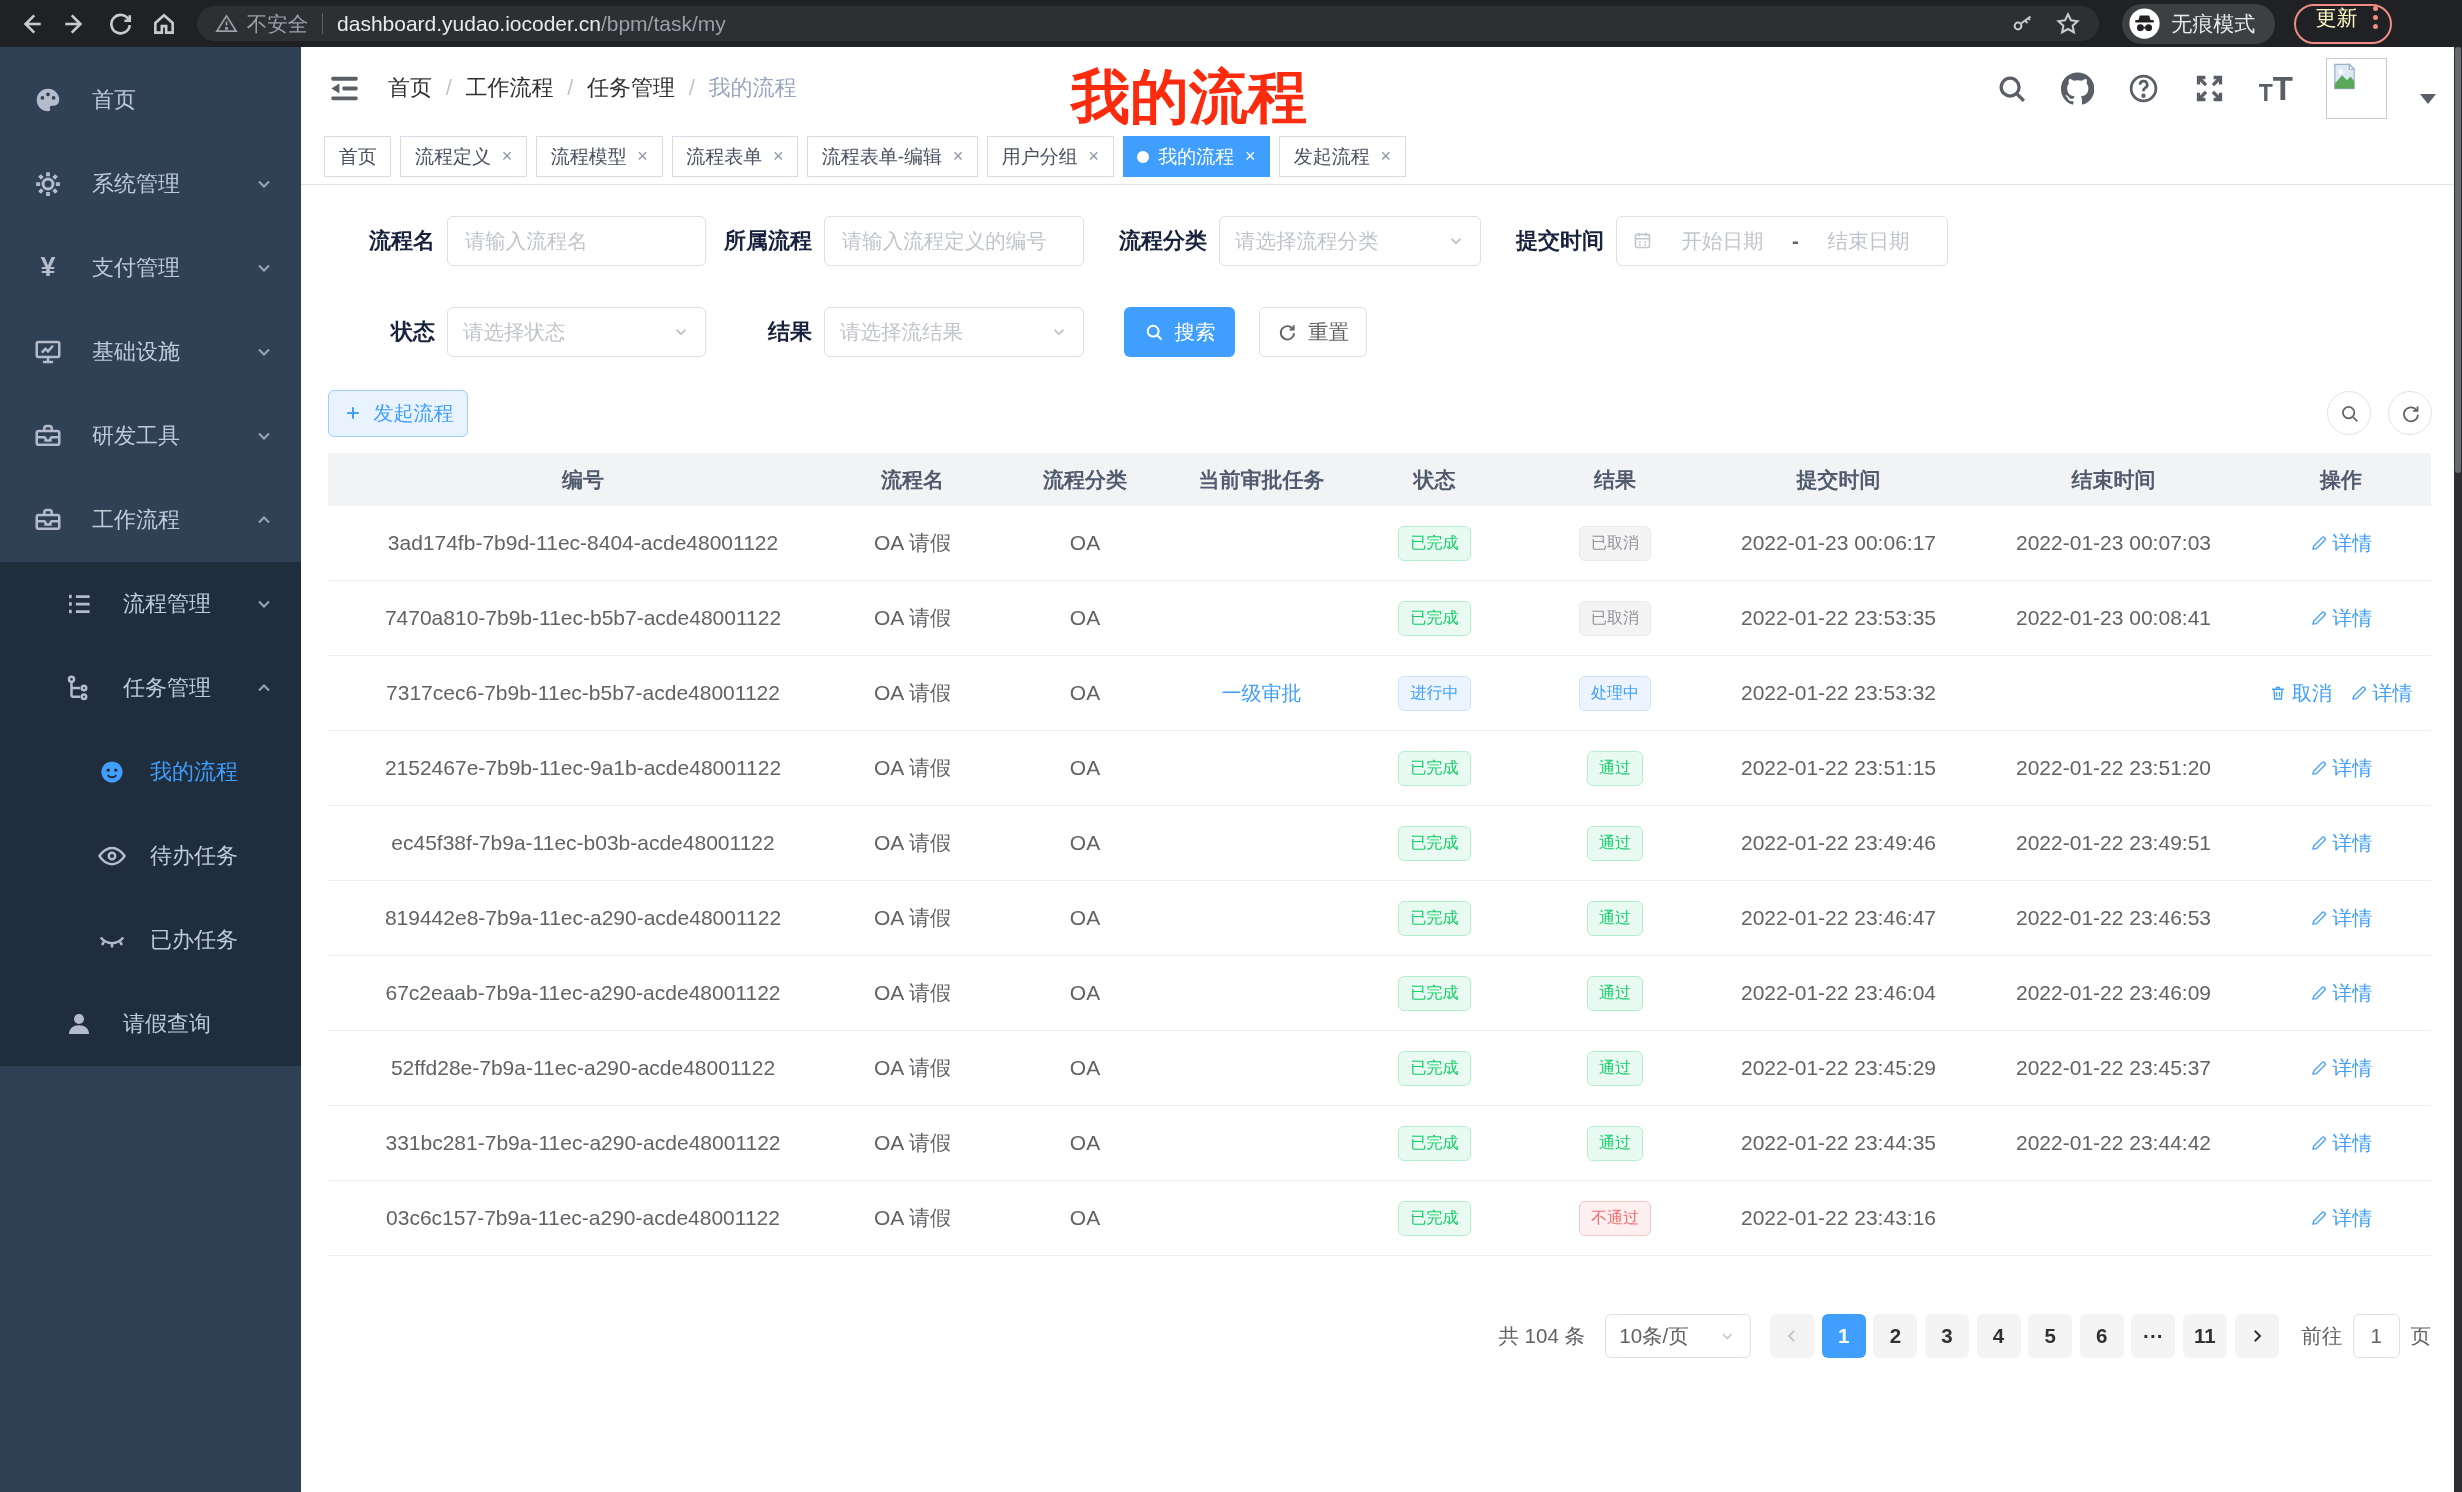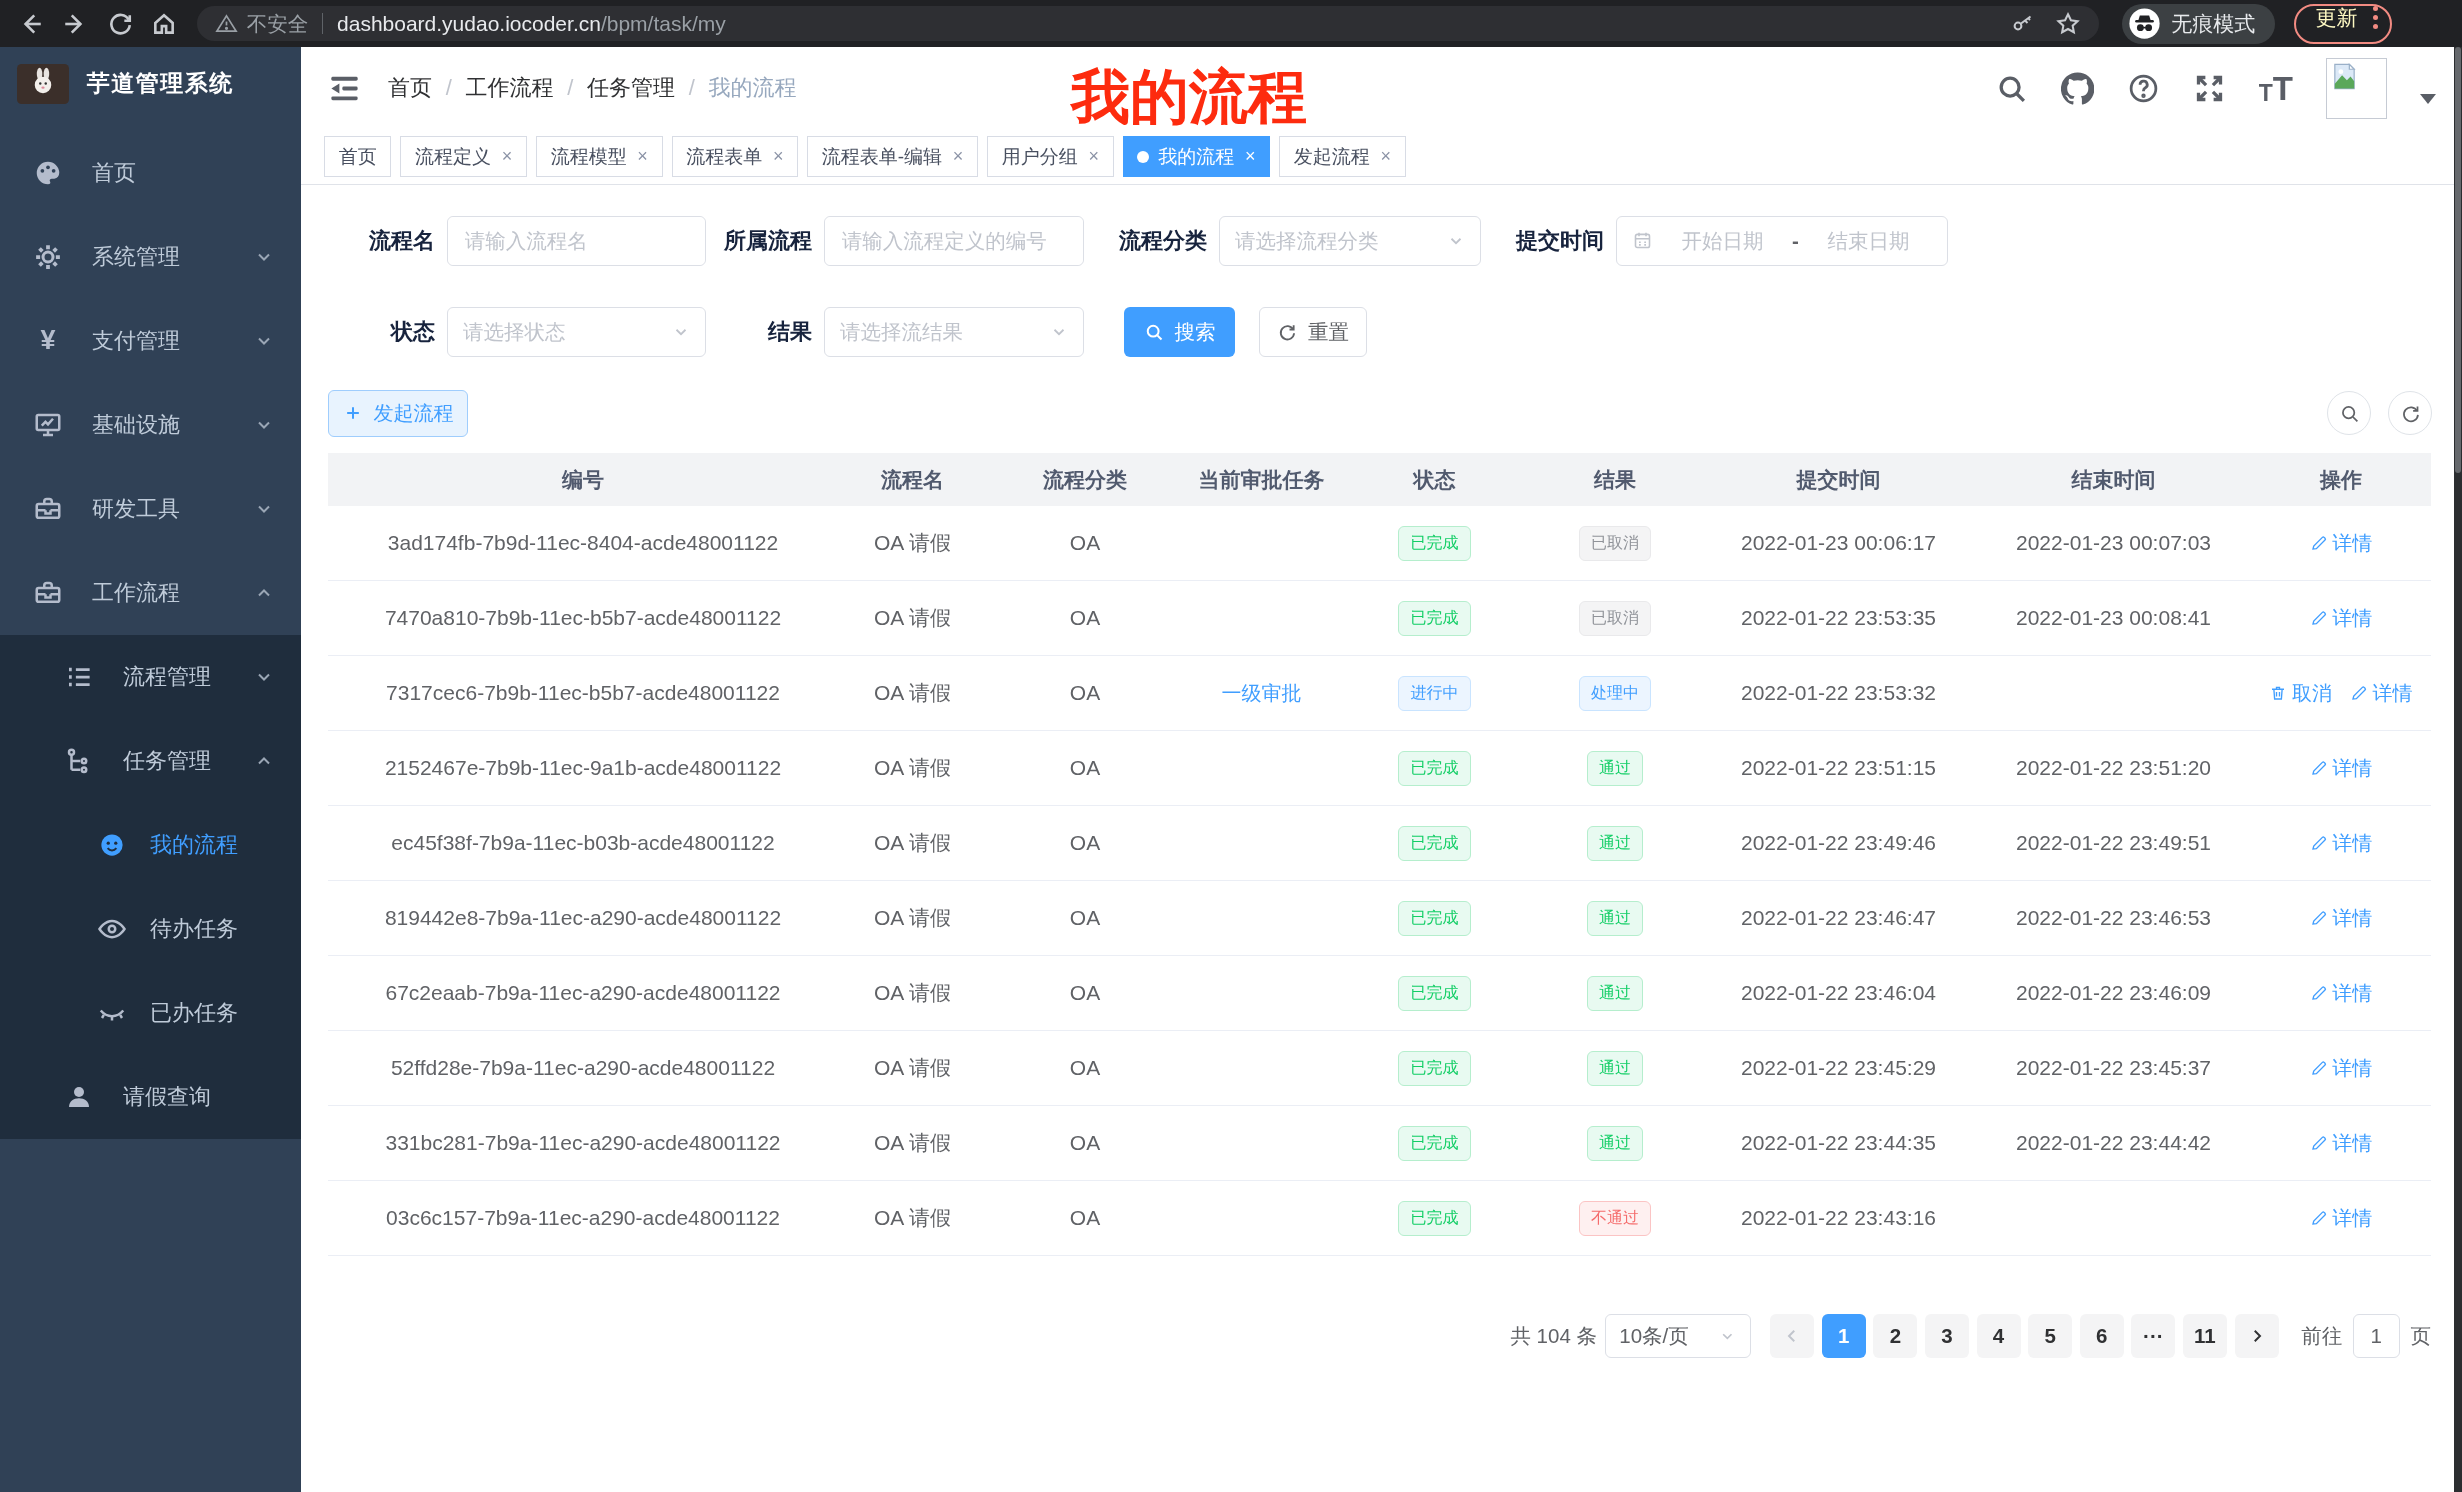--- a/index.html
+++ b/index.html
@@ -99,21 +99,21 @@
   .tag-success { color:#13ce66; background:#e8faf1; border-color:#b5eecd; }
   .tag-info { color:#909399; background:#f4f4f5; border-color:#e9e9eb; }
   .tag-primary { color:#409eff; background:#ecf5ff; border-color:#c9e4ff; }
   .tag-danger { color:#f56c6c; background:#fef0f0; border-color:#fbc4c4; }
   .link { color:#409eff; text-decoration:none; font-size:20px; display:inline-flex; align-items:center; gap:4.6px; cursor:pointer; }
   .link svg { width:18px; height:18px; }
   .ops { display:inline-flex; gap:18px; justify-content:center; }
 
   
   .pager { width:2103px; margin-top:58px; display:flex; align-items:center; justify-content:flex-end; font-size:20.5px; color:#606266; gap:7.6px; }
-  .pager .total { margin-right:0; }
+  .pager .total { margin-right:12px; }
   .psize { width:146px; height:44px; border:1.5px solid #dcdfe6; border-radius:6px; display:flex; align-items:center; justify-content:space-between; padding:0 13.7px; color:#606266; cursor:pointer; margin-right:12px; background:#fff; }
   .psize .chev { width:16.7px; height:16.7px; color:#c0c4cc; }
   .pbtn { min-width:44px; height:44px; border-radius:6px; background:#f4f4f5; color:#303133; font-weight:bold; display:flex; align-items:center; justify-content:center; font-size:20.5px; cursor:pointer; padding:0 7.6px; }
   .pbtn.active { background:#409eff; color:#fff; }
   .pbtn.disabled { color:#c0c4cc; }
   .pbtn.arrow svg { width:18px; height:18px; }
   .goto { display:flex; align-items:center; gap:10.7px; margin-left:15px; }
   .goto .ginput { width:47px; height:44px; border:1.5px solid #dcdfe6; border-radius:6px; text-align:center; font-size:20.5px; color:#606266; outline:none; font-family:inherit; }
 
   
@@ -190,33 +190,20 @@
           <i></i>
           <i></i>
           <i></i>
         </span>
     </div>
   </div>
 
   <div class="app">
 
     <div class="sidebar">
-      <div class="logo-row">
-        <span class="logo-img">
-          <svg width="40" height="33" viewBox="0 0 24 24">
-              <ellipse cx="9.5" cy="5" rx="2" ry="4.5" fill="#e8e4e0"></ellipse>
-              <ellipse cx="14.5" cy="5" rx="2" ry="4.5" fill="#e8e4e0"></ellipse>
-              <circle cx="12" cy="13" r="6" fill="#f3efeb"></circle>
-              <circle cx="10" cy="12" r="0.9" fill="#333"></circle>
-              <circle cx="14" cy="12" r="0.9" fill="#333"></circle>
-              <ellipse cx="12" cy="15" rx="1.2" ry="0.8" fill="#d89"></ellipse>
-            </svg>
-        </span>
-        <span class="logo-title">芋道管理系统</span>
-      </div>
 
       <div class="menu">
         <div class="menu-item">
           <svg class="mi" viewBox="0 0 24 24">
               <path fill="currentColor" d="M12 3a9 9 0 1 0 0 18c1.7 0 2.3-1.1 1.6-2.2-.7-1.1 0-2.3 1.5-2.3H17a5 5 0 0 0 4-4.8A9 9 0 0 0 12 3z"></path>
               <circle cx="7.5" cy="10.2" r="1.5" fill="#304156"></circle>
               <circle cx="12" cy="7.4" r="1.5" fill="#304156"></circle>
               <circle cx="16.5" cy="10.2" r="1.5" fill="#304156"></circle>
             </svg>
           <span>首页</span>

